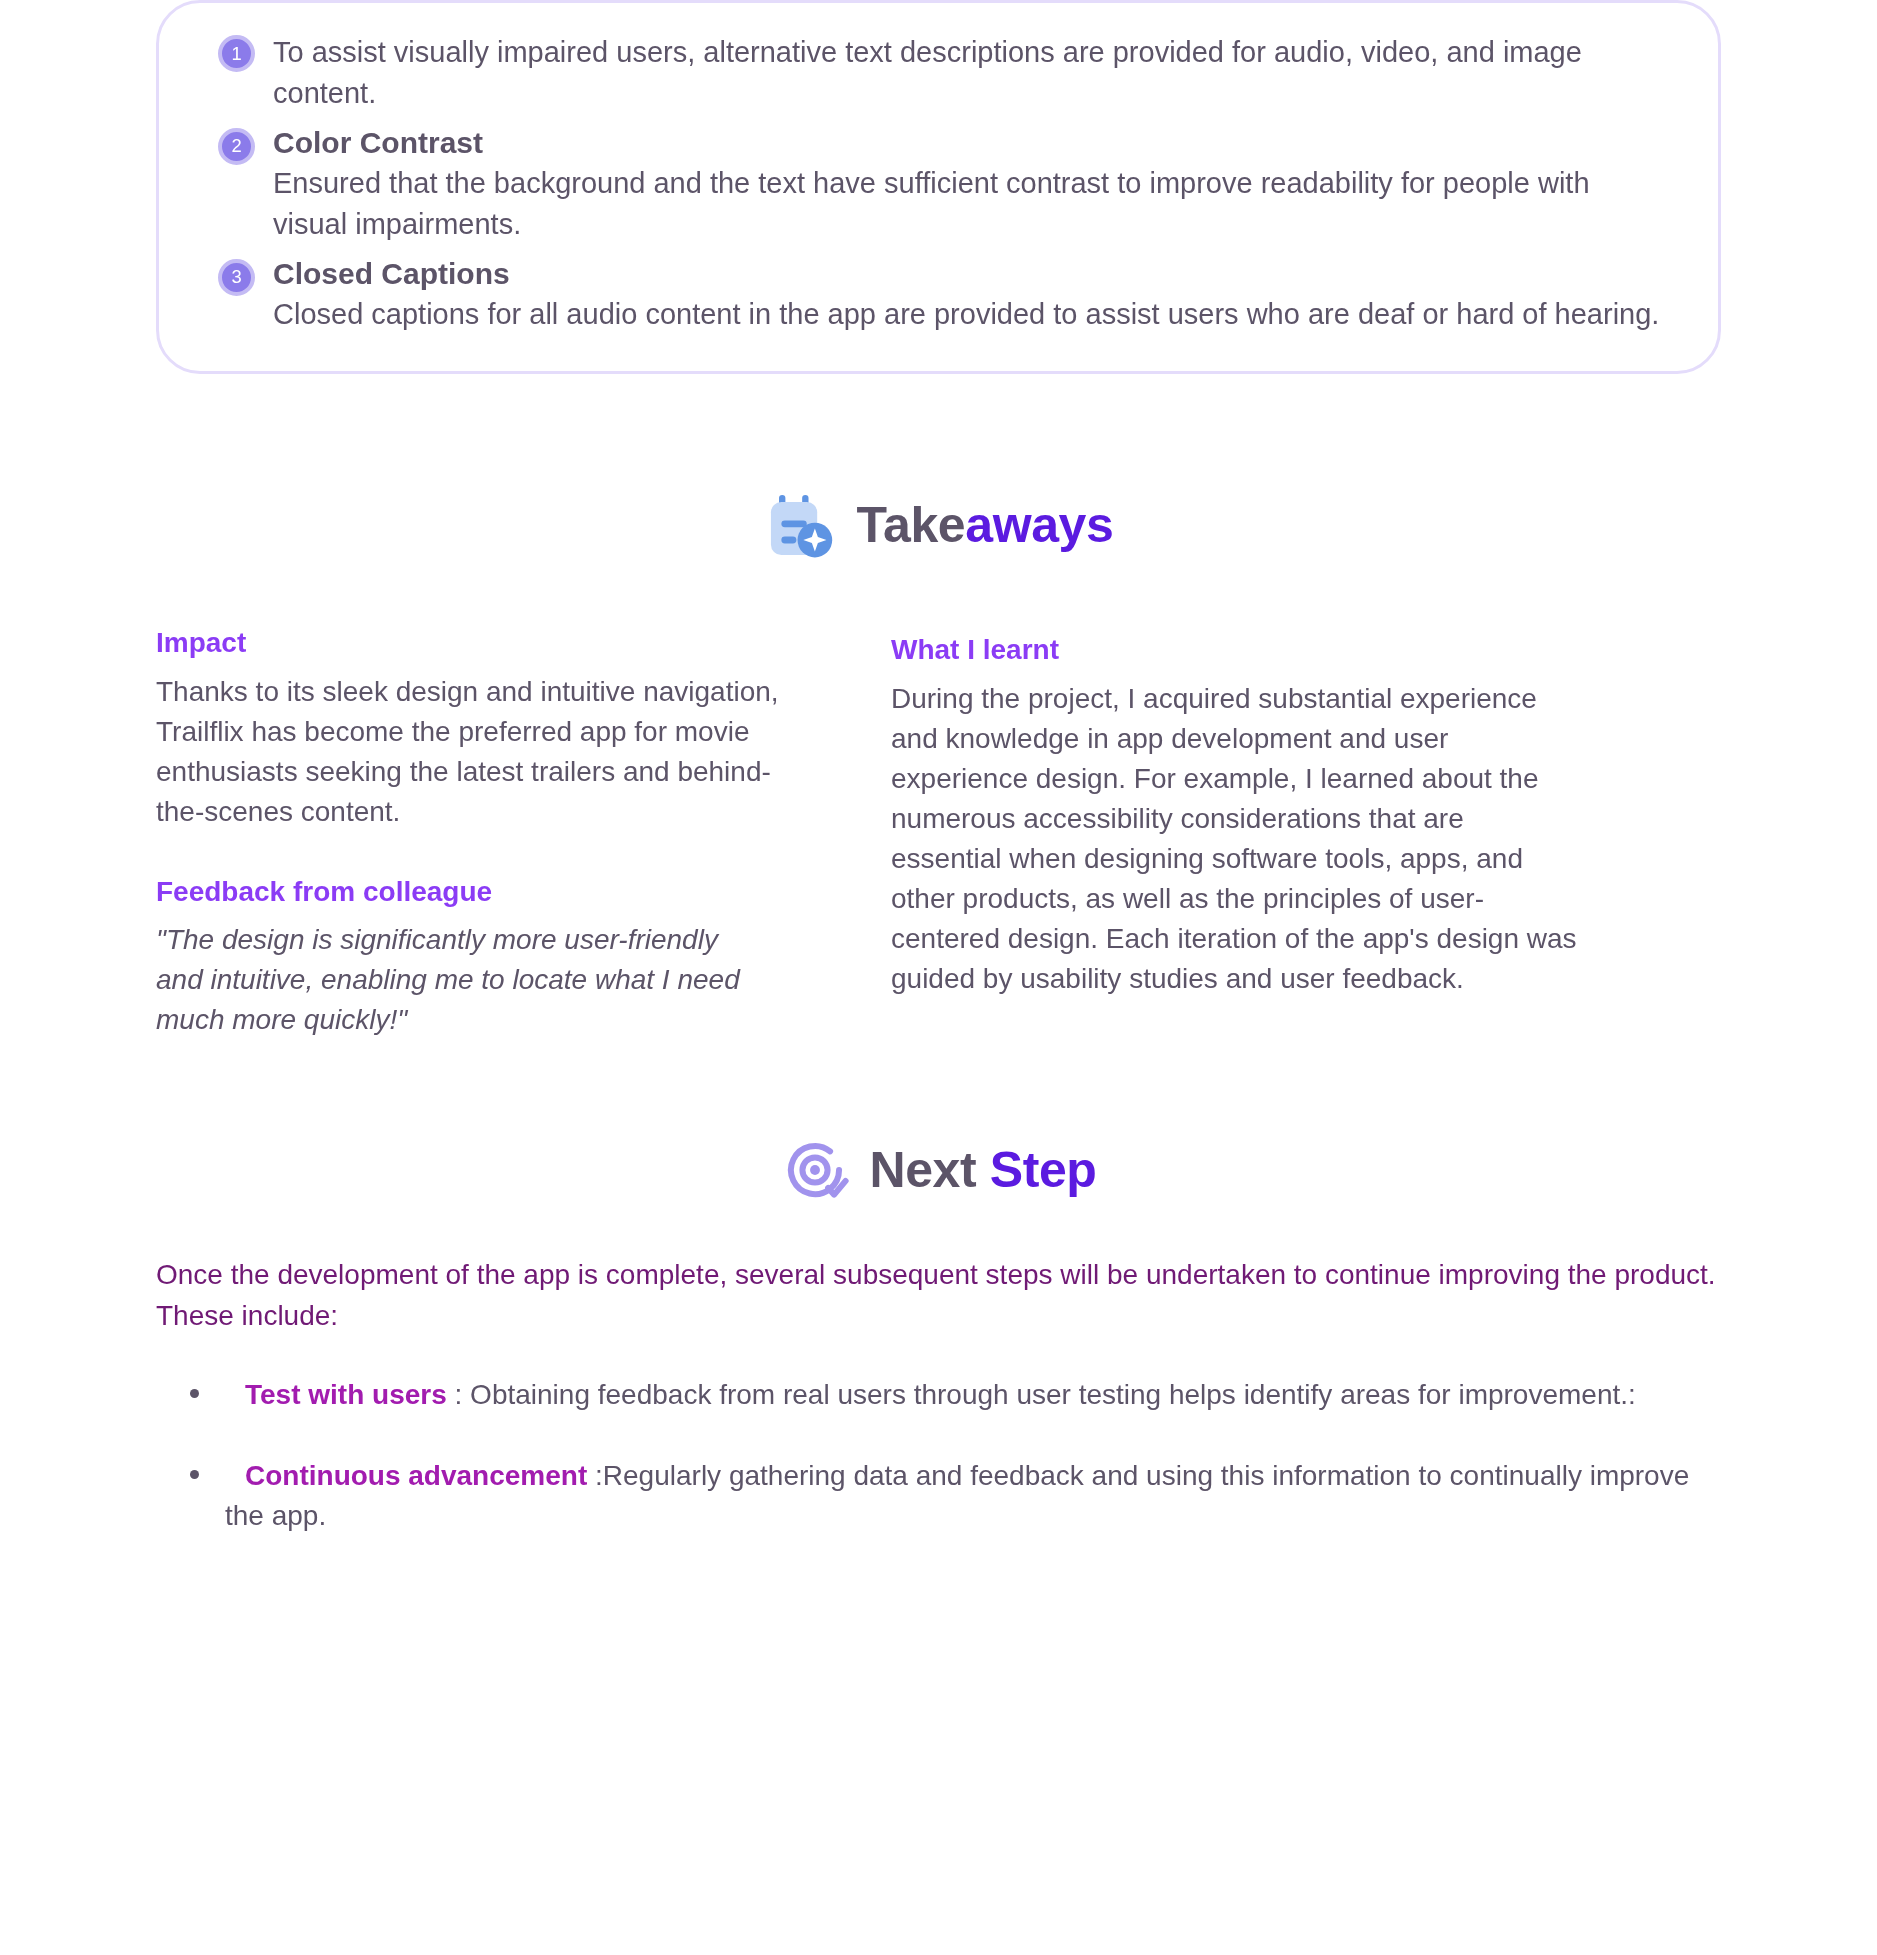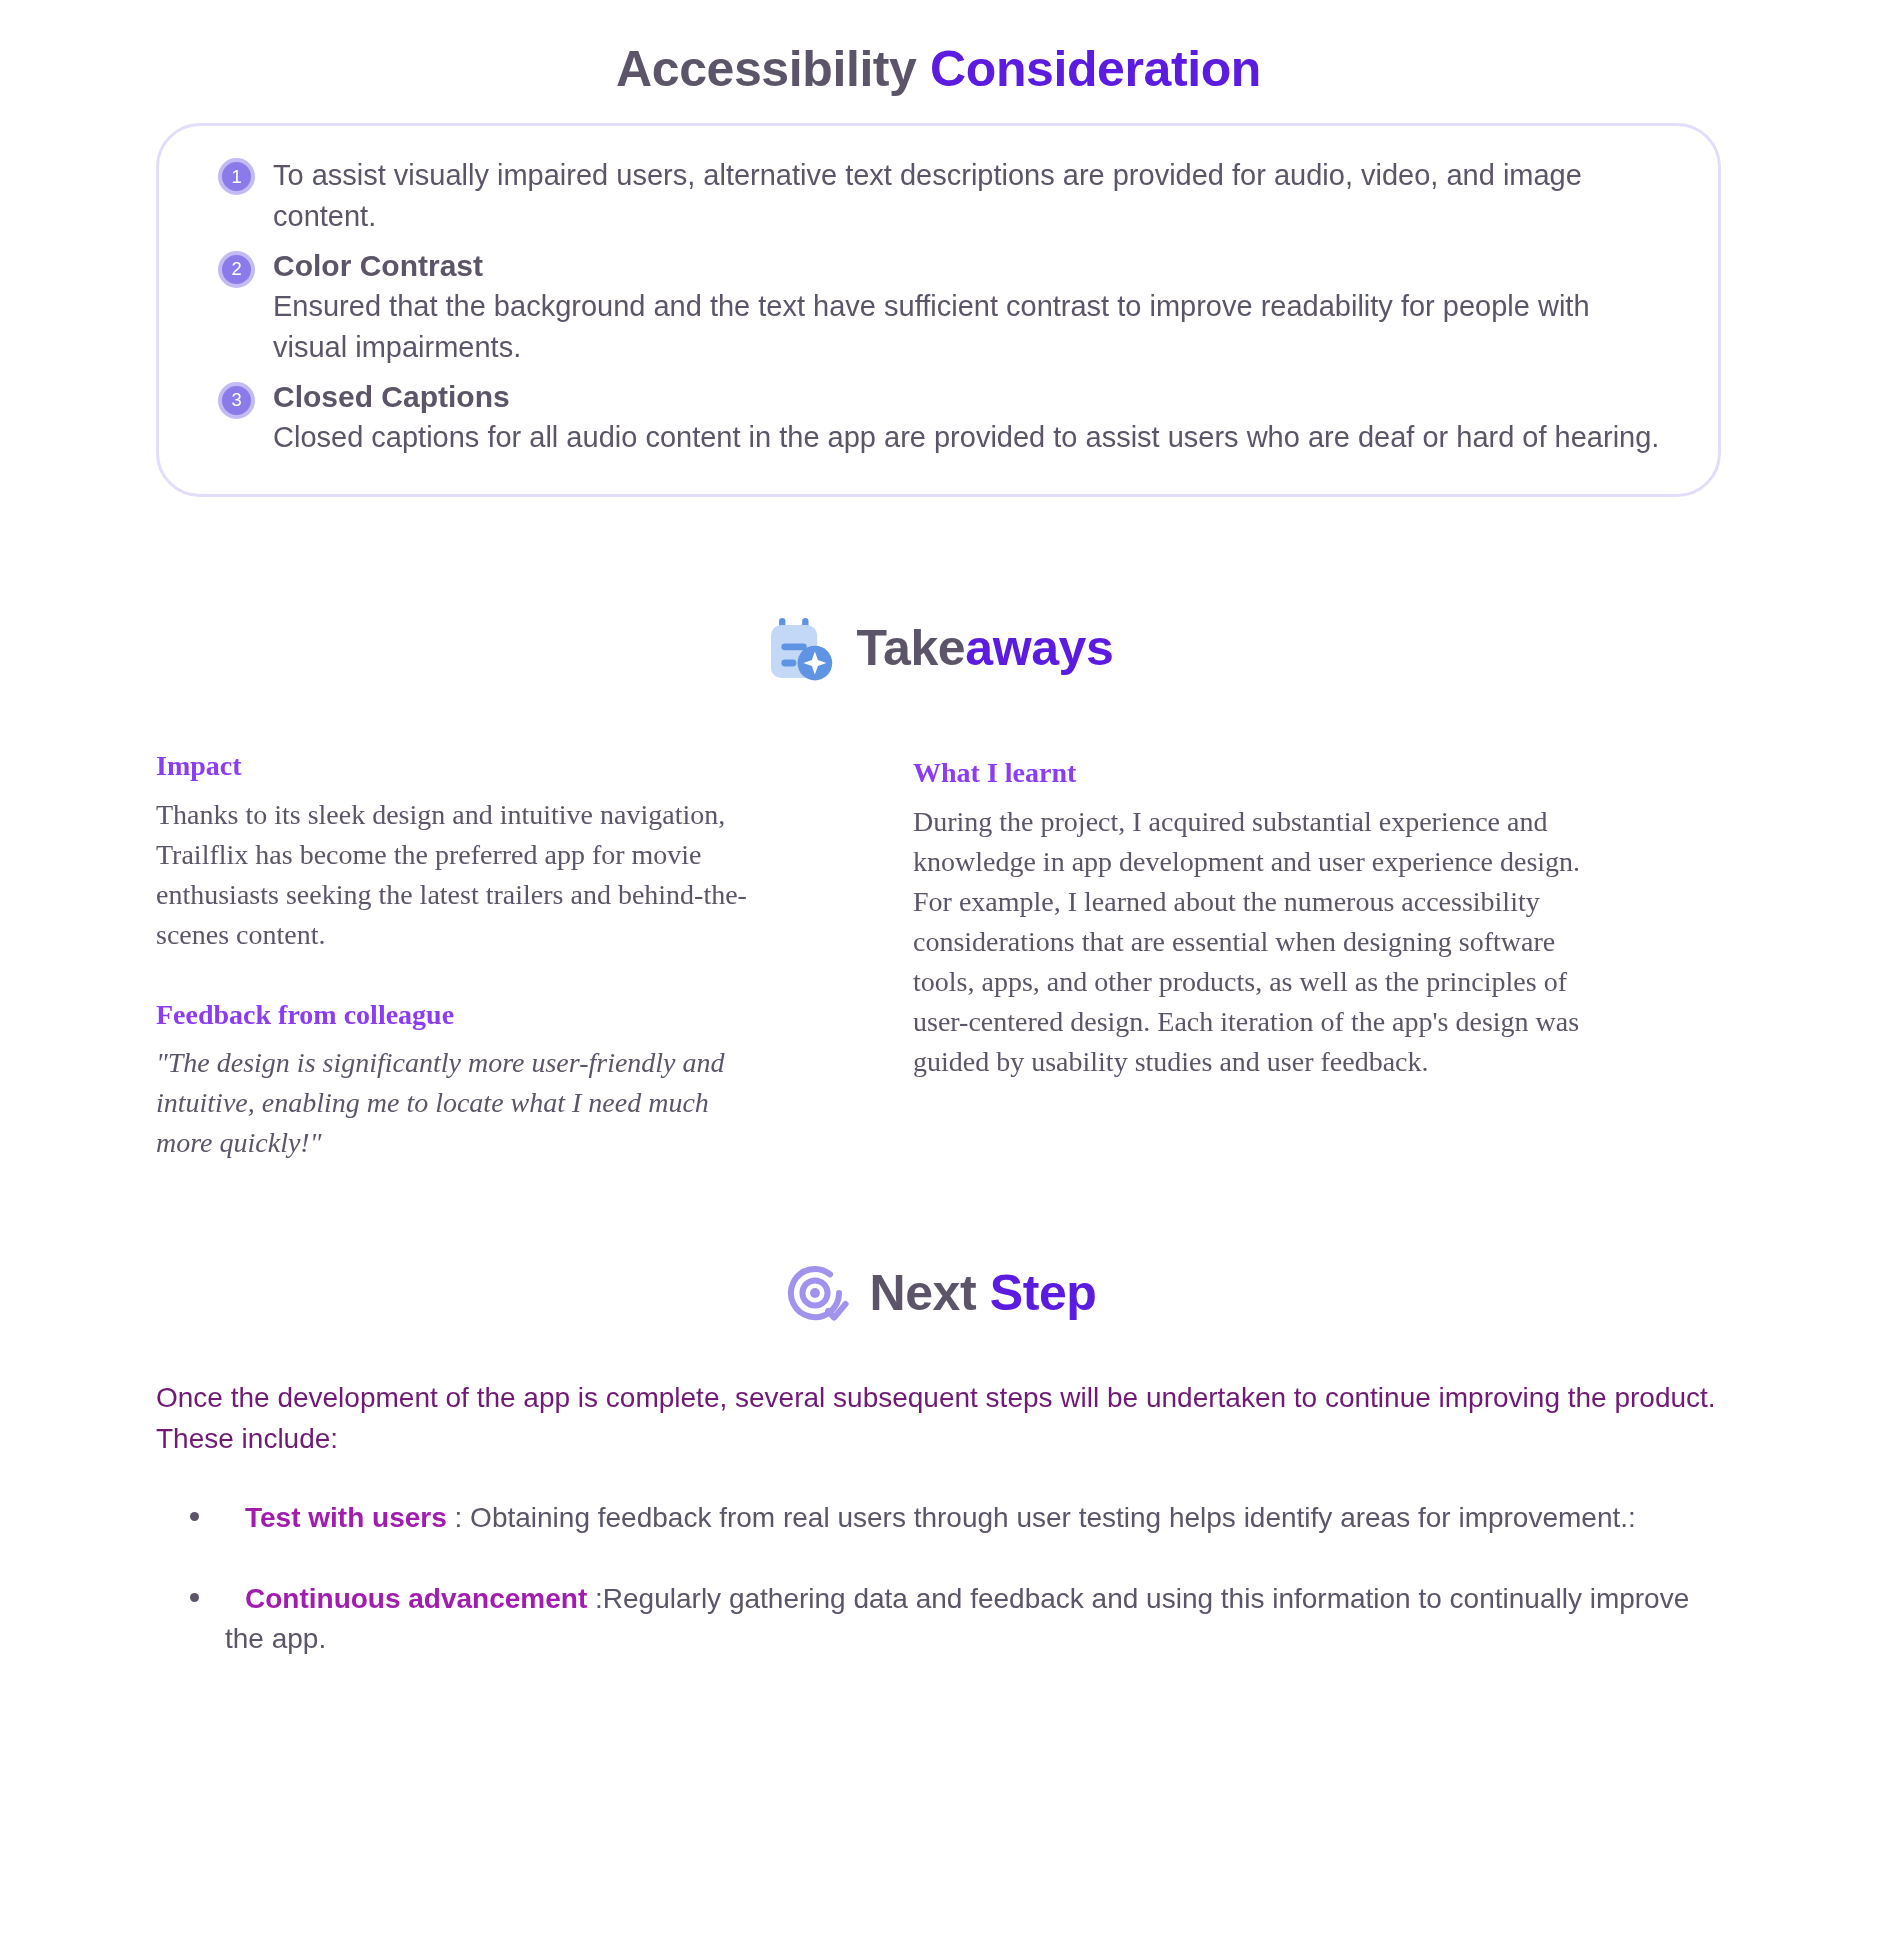--- a/index.html
+++ b/index.html
@@ -95,22 +95,21 @@
 
   #takeaways-heading { margin-top: 114px; }
   #nextstep-heading  { margin-top: 95px; }
 
   .heading-icon { flex: 0 0 auto; display:block; }
 
   
   #takeaways-columns {
     display: flex;
     margin: 65px 156px 0 156px;
-    gap: 100px;
-    font-family: Liberation Serif, serif;
+    gap: 78px;
   }
   .tk-col { flex: 1 1 0; }
   #takeaways-col-left  { max-width: 657px; }
   #takeaways-col-right { max-width: 700px; margin-top: 7px; }
 
   .tk-label {
     font-size: 28px;
     font-weight: 700;
     color: #8b3cf5;
     margin-bottom: 12.5px;
@@ -173,23 +172,20 @@
     font-weight: 700;
     color: #a21caf;
     margin-left: 20px;
   }
 </style>
 </head>
 <body>
 
 <div class="page">
 
-  <div id="accessibility-heading" class="section-title">
-    <span class="h-gray">Accessibility </span><span class="h-purple">Consideration</span>
-  </div>
 
   <div id="accessibility-card">
 
     <div class="acc-item">
       <div class="acc-badge">1</div>
       <div class="acc-body">
         <div class="acc-desc">To assist visually impaired users, alternative text descriptions are provided for audio, video, and image content.</div>
       </div>
     </div>
 

